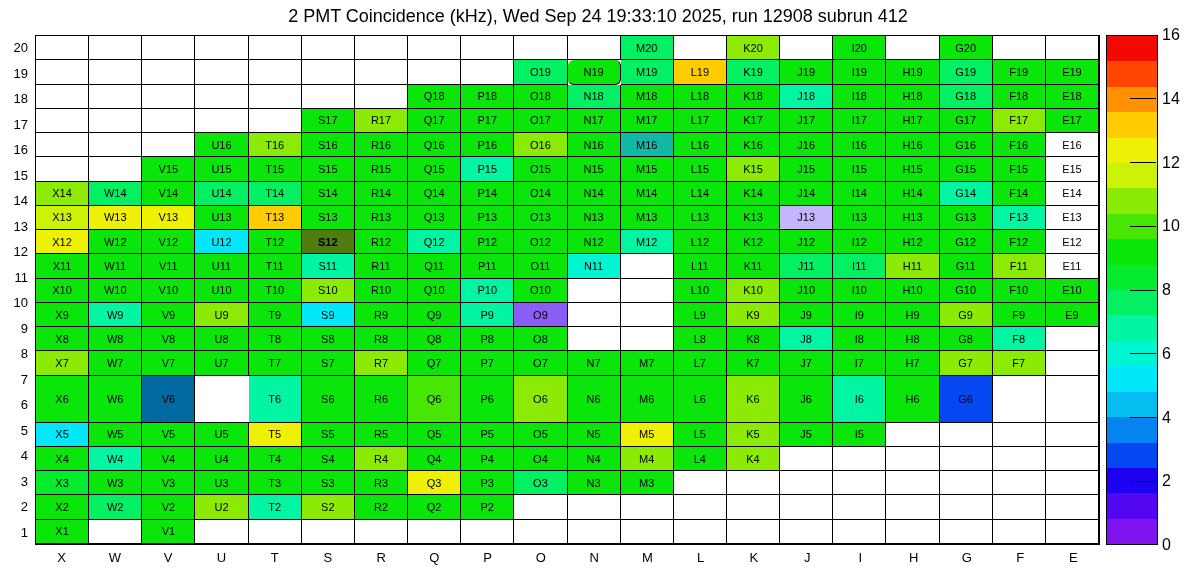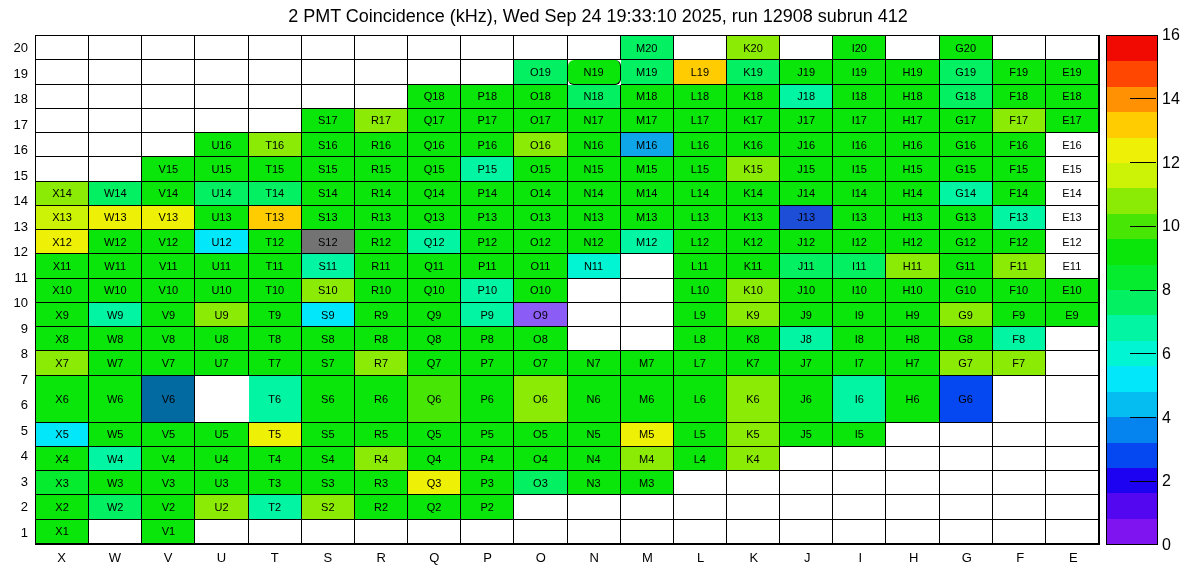--- a/index.html
+++ b/index.html
@@ -132,21 +132,21 @@
       <div class="cell" style="background: rgb(255, 255, 255);"></div>
       <div class="cell" style="background: rgb(255, 255, 255);"></div>
       <div class="cell" style="background: rgb(10, 230, 10);">U16</div>
       <div class="cell" style="background: rgb(140, 235, 5);">T16</div>
       <div class="cell" style="background: rgb(10, 230, 10);">S16</div>
       <div class="cell" style="background: rgb(10, 230, 10);">R16</div>
       <div class="cell" style="background: rgb(10, 230, 10);">Q16</div>
       <div class="cell" style="background: rgb(10, 230, 10);">P16</div>
       <div class="cell" style="background: rgb(140, 235, 5);">O16</div>
       <div class="cell" style="background: rgb(10, 230, 10);">N16</div>
-      <div class="cell" style="background: #0ea5e9;">M16</div>
+      <div class="cell" style="background: #14b8a6;">M16</div>
       <div class="cell" style="background: rgb(10, 230, 10);">L16</div>
       <div class="cell" style="background: rgb(10, 230, 10);">K16</div>
       <div class="cell" style="background: rgb(10, 230, 10);">J16</div>
       <div class="cell" style="background: rgb(10, 230, 10);">I16</div>
       <div class="cell" style="background: rgb(10, 230, 10);">H16</div>
       <div class="cell" style="background: rgb(10, 230, 10);">G16</div>
       <div class="cell" style="background: rgb(10, 230, 10);">F16</div>
       <div class="cell" style="background: rgb(255, 255, 255);">E16</div>
       <div class="cell" style="background: rgb(255, 255, 255);"></div>
       <div class="cell" style="background: rgb(255, 255, 255);"></div>
@@ -195,32 +195,32 @@
       <div class="cell" style="background: rgb(255, 204, 2);">T13</div>
       <div class="cell" style="background: rgb(10, 230, 10);">S13</div>
       <div class="cell" style="background: rgb(10, 230, 10);">R13</div>
       <div class="cell" style="background: rgb(10, 230, 10);">Q13</div>
       <div class="cell" style="background: rgb(10, 230, 10);">P13</div>
       <div class="cell" style="background: rgb(10, 230, 10);">O13</div>
       <div class="cell" style="background: rgb(10, 230, 10);">N13</div>
       <div class="cell" style="background: rgb(10, 230, 10);">M13</div>
       <div class="cell" style="background: rgb(10, 230, 10);">L13</div>
       <div class="cell" style="background: rgb(10, 230, 10);">K13</div>
-      <div class="cell" style="background: #1d4ed8;">J13</div>
+      <div class="cell" style="background: #c4b5fd;">J13</div>
       <div class="cell" style="background: rgb(10, 230, 10);">I13</div>
       <div class="cell" style="background: rgb(10, 230, 10);">H13</div>
       <div class="cell" style="background: rgb(10, 230, 10);">G13</div>
       <div class="cell" style="background: rgb(2, 245, 162);">F13</div>
       <div class="cell" style="background: rgb(255, 255, 255);">E13</div>
       <div class="cell" style="background: rgb(238, 240, 5);">X12</div>
       <div class="cell" style="background: rgb(10, 230, 10);">W12</div>
       <div class="cell" style="background: rgb(10, 230, 10);">V12</div>
       <div class="cell" style="background: rgb(2, 232, 250);">U12</div>
       <div class="cell" style="background: rgb(10, 230, 10);">T12</div>
-      <div class="cell" style="background: #737373;">S12</div>
+      <div class="cell" style="background: #4d7c0f; font-weight: bold;">S12</div>
       <div class="cell" style="background: rgb(10, 230, 10);">R12</div>
       <div class="cell" style="background: rgb(2, 245, 162);">Q12</div>
       <div class="cell" style="background: rgb(10, 230, 10);">P12</div>
       <div class="cell" style="background: rgb(10, 230, 10);">O12</div>
       <div class="cell" style="background: rgb(10, 230, 10);">N12</div>
       <div class="cell" style="background: rgb(2, 245, 162);">M12</div>
       <div class="cell" style="background: rgb(10, 230, 10);">L12</div>
       <div class="cell" style="background: rgb(10, 230, 10);">K12</div>
       <div class="cell" style="background: rgb(10, 230, 10);">J12</div>
       <div class="cell" style="background: rgb(10, 230, 10);">I12</div>

